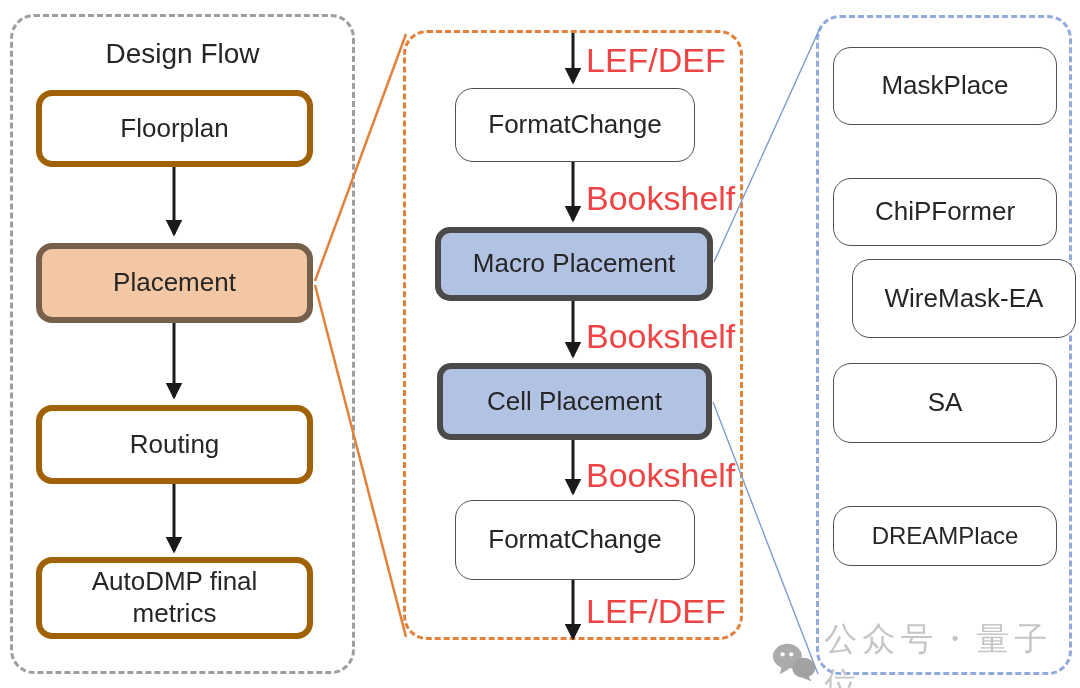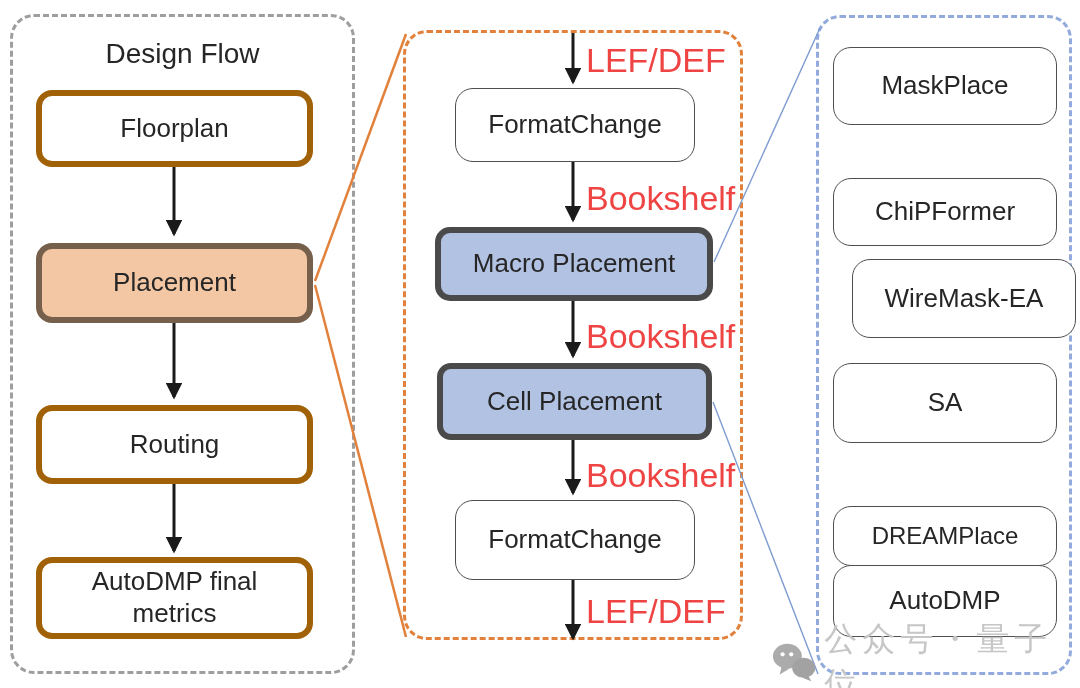--- a/index.html
+++ b/index.html
@@ -105,23 +105,20 @@
   </div>
   <div class="node thin" style="left:852px; top:259px; width:224px; height:79px;">
     <span>WireMask-EA</span>
   </div>
   <div class="node thin" style="left:833px; top:363px; width:224px; height:80px;">
     <span>SA</span>
   </div>
   <div class="node thin small-text" style="left:833px; top:466px; width:224px; height:60px;margin-top:40px;">
     <span>DREAMPlace</span>
   </div>
-  <div class="node thin" style="left:833px; top:565px; width:224px; height:72px;">
-    <span>AutoDMP</span>
-  </div>
 
   <div class="watermark">
     <svg width="46" height="42" viewBox="0 0 46 42">
       <ellipse cx="16" cy="15" rx="15" ry="13" fill="#ababab"></ellipse>
       <path d="M10 26 L8 34 L18 28 Z" fill="#ababab"></path>
       <ellipse cx="33" cy="27" rx="12" ry="10.5" fill="#a2a2a2"></ellipse>
       <path d="M38 36 L41 41 L31 37 Z" fill="#a2a2a2"></path>
       <circle cx="11" cy="13" r="2.2" fill="#ffffff"></circle>
       <circle cx="20" cy="13" r="2.2" fill="#ffffff"></circle>
     </svg>

